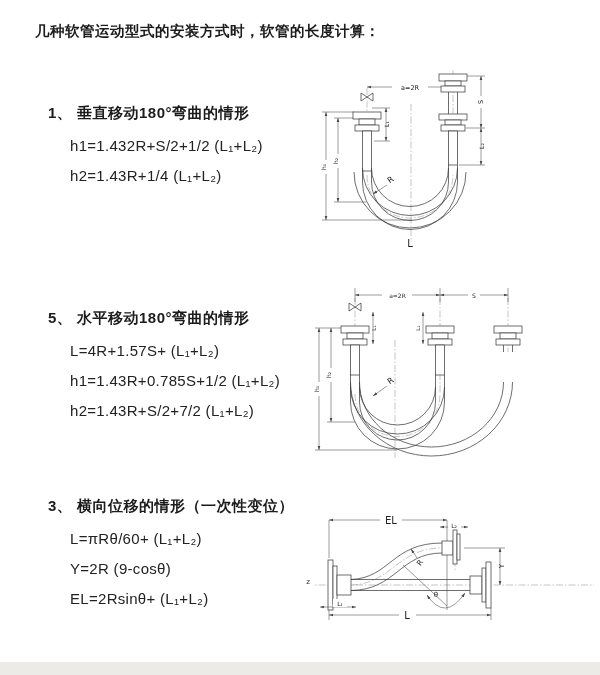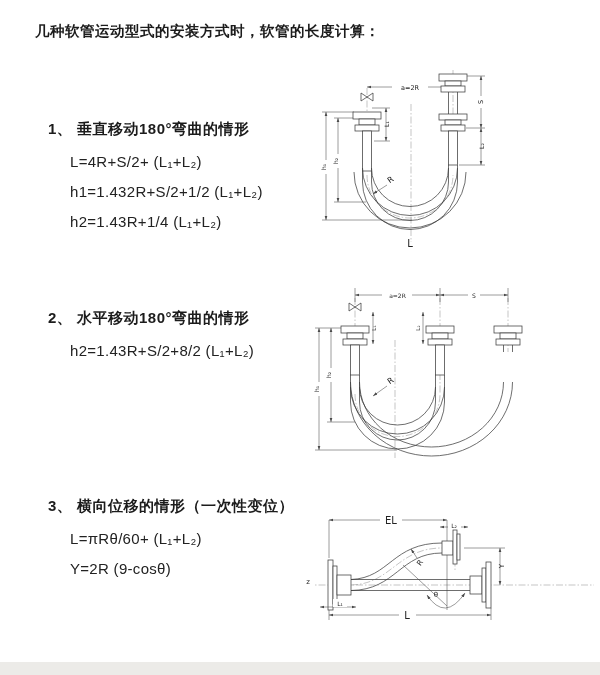--- a/index.html
+++ b/index.html
@@ -27,41 +27,43 @@
   .diag text { fill:#222222; font-family:"DejaVu Sans",sans-serif; }
   .bottom-band { position:absolute; left:0; bottom:0; width:600px; height:13px; background:#ecebe8; }
 </style>
 </head>
 <body>
 
 <div class="page">
 
   <div class="doc-title">几种软管运动型式的安装方式时，软管的长度计算：</div>
 
-  <div class="section" style="top:120px;">
+  <div class="section" style="top:104px;">
     <div class="sec-heading">1、 垂直移动180°弯曲的情形</div>
     <div class="formulas">
-      <div class="formula">L=4R+S/2+ (L₁+L₂)</div>
       <div class="formula">h1=1.432R+S/2+1/2 (L₁+L₂)</div>
       <div class="formula">h2=1.43R+1/4 (L₁+L₂)</div>
     </div>
   </div>
 
   <div class="section" style="top:309px;">
-    <div class="sec-heading">2、 水平移动180°弯曲的情形</div>
+    <div class="sec-heading">5、 水平移动180°弯曲的情形</div>
     <div class="formulas">
-      <div class="formula">h2=1.43R+S/2+8/2 (L₁+L₂)</div>
+      <div class="formula">L=4R+1.57S+ (L₁+L₂)</div>
+      <div class="formula">h1=1.43R+0.785S+1/2 (L₁+L₂)</div>
+      <div class="formula">h2=1.43R+S/2+7/2 (L₁+L₂)</div>
     </div>
   </div>
 
   <div class="section" style="top:497px;">
     <div class="sec-heading">3、 横向位移的情形（一次性变位）</div>
     <div class="formulas">
       <div class="formula">L=πRθ/60+ (L₁+L₂)</div>
       <div class="formula">Y=2R (9-cosθ)</div>
+      <div class="formula">EL=2Rsinθ+ (L₁+L₂)</div>
     </div>
   </div>
 
   <svg class="diag" style="left:308px; top:68px;" width="290" height="190" viewBox="0 0 290 190">
     <defs>
       <marker id="ar1" viewBox="0 0 10 10" refX="9" refY="5" markerWidth="9" markerHeight="9" orient="auto-start-reverse">
         <path d="M0,2 L9,5 L0,8 z" fill="#4a4a4a"></path>
       </marker>
       <pattern id="br1" patternUnits="userSpaceOnUse" width="5" height="5">
         <path d="M0,5 L5,0 M0,0 L5,5" stroke="#6a6a6a" stroke-width="0.5" fill="none"></path>

